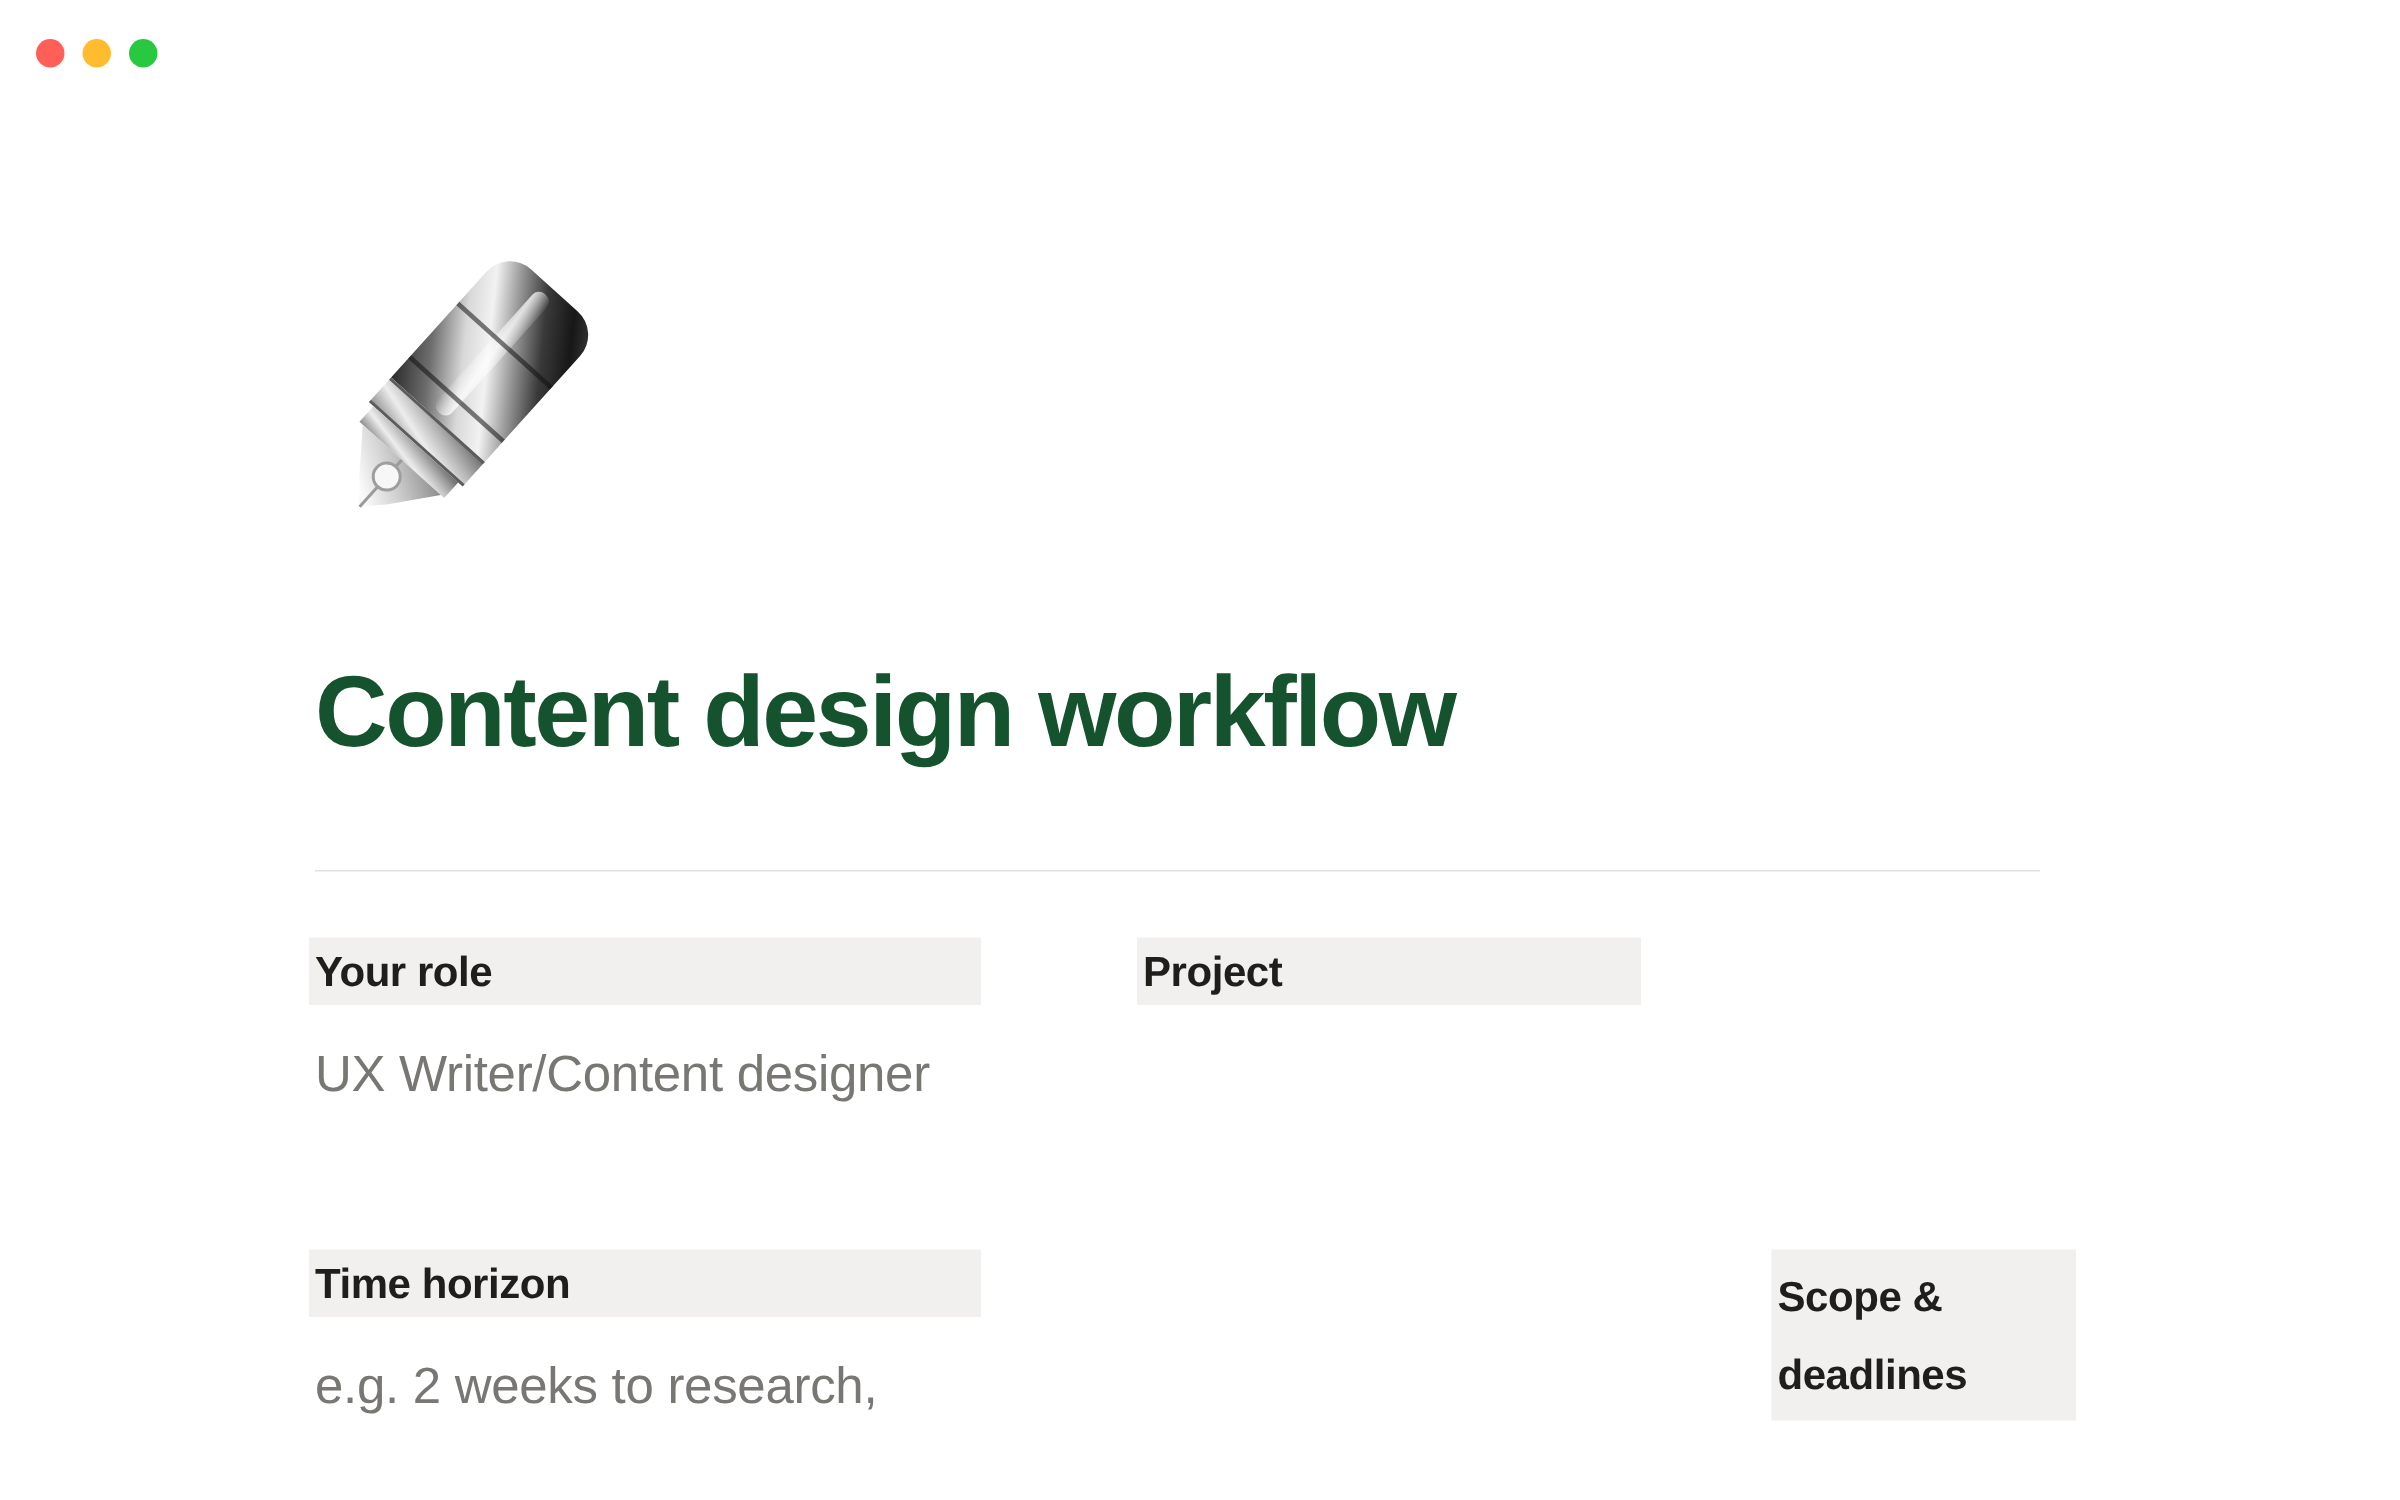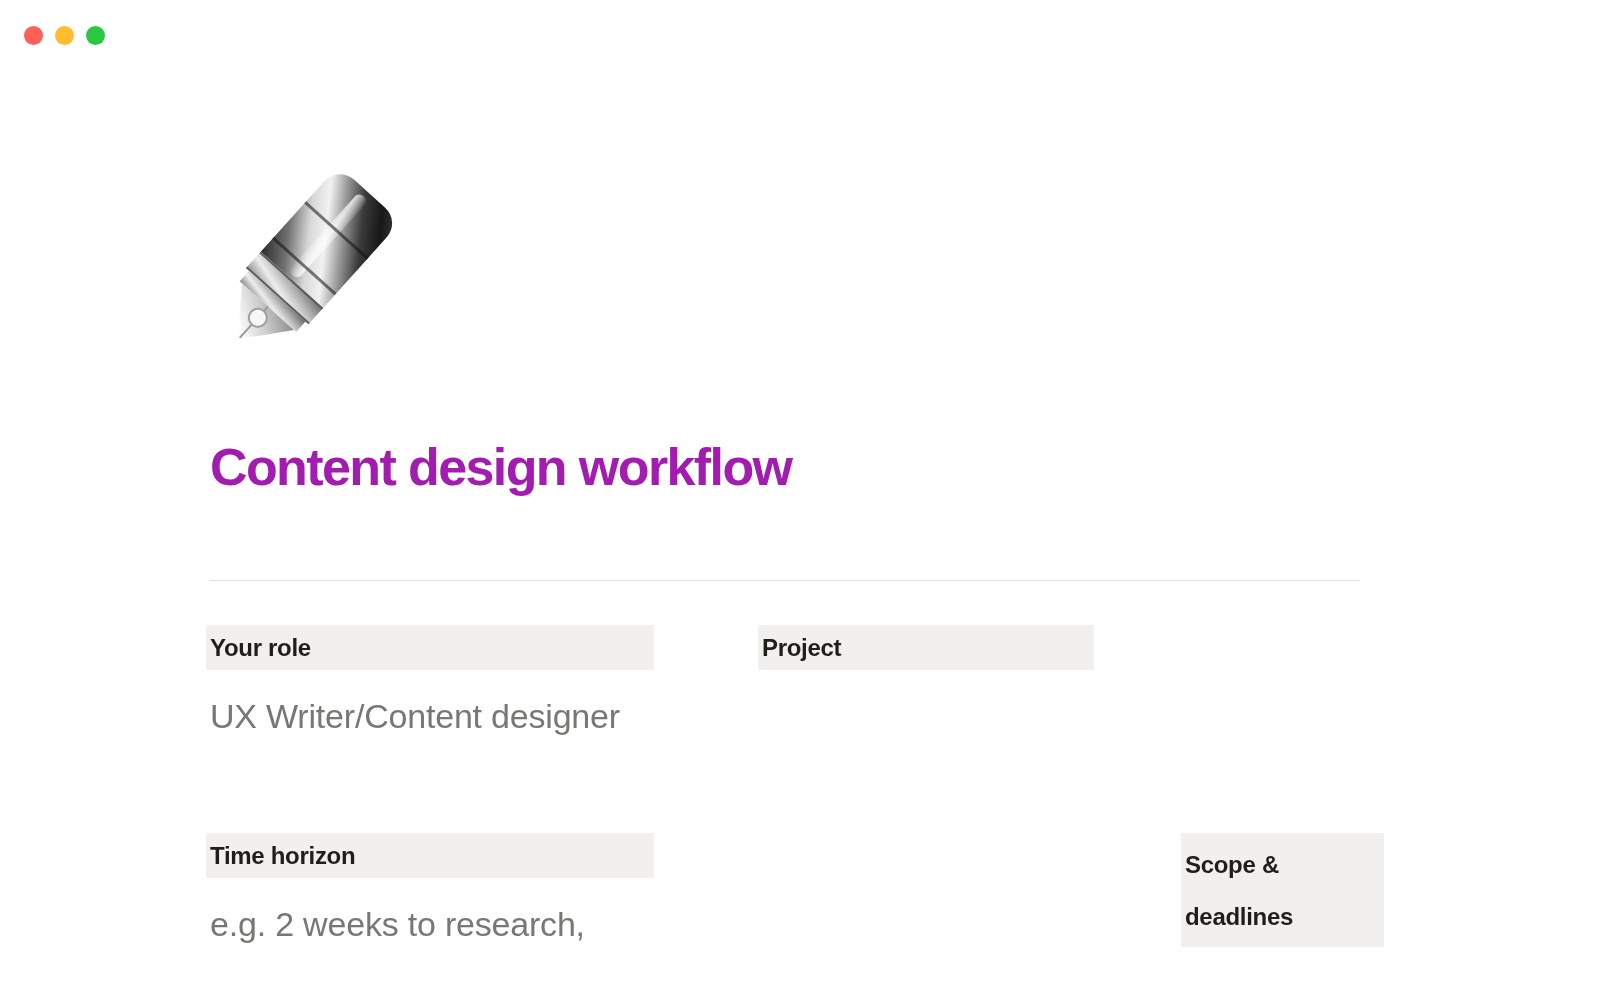--- a/index.html
+++ b/index.html
@@ -82,25 +82,25 @@
     height: 200px;
     user-select: none;
   }
 
   .page-emoji svg { display: block; }
 
   .page-title {
     position: absolute;
     top: 378px;
     left: 0;
-    font-size: 52px;
+    font-size: 67px;
     line-height: 1.05;
     font-weight: 800;
     letter-spacing: -1.6px;
-    color: #a21caf;
+    color: #14532d;
     white-space: nowrap;
   }
 
   .divider {
     position: absolute;
     top: 518px;
     left: 0;
     width: 1150px;
     height: 1px;
     background: #E3E2E0;
@@ -127,21 +127,21 @@
 
   
   .col-1 { left: 0px;   width: 448px; }
   .col-2 { left: 552px; width: 336px; }
   .col-3 { left: 975px; width: 203px; }
 
   .prop-label {
     display: inline-block;
     background: #F1F0EF;
     color: #1F1E1B;
-    font-size: 24px;
+    font-size: 28px;
     font-weight: 700;
     line-height: 45px;
     letter-spacing: -0.3px;
     padding: 0 6px 0 4px;
     margin-left: -4px;
   }
 
   .prop-label.full-block {
     display: block;
     width: 100%;

